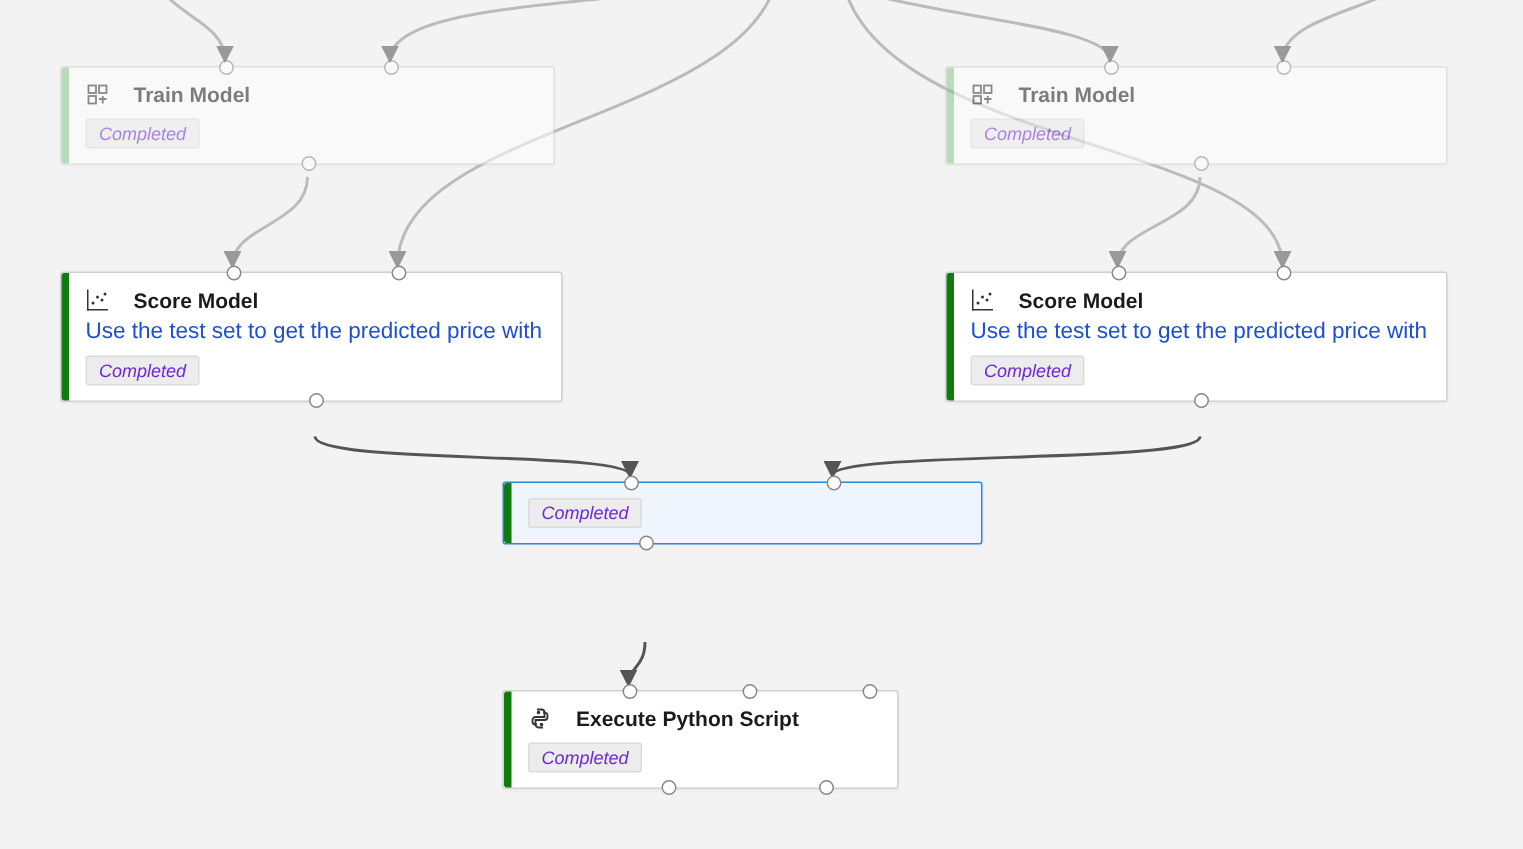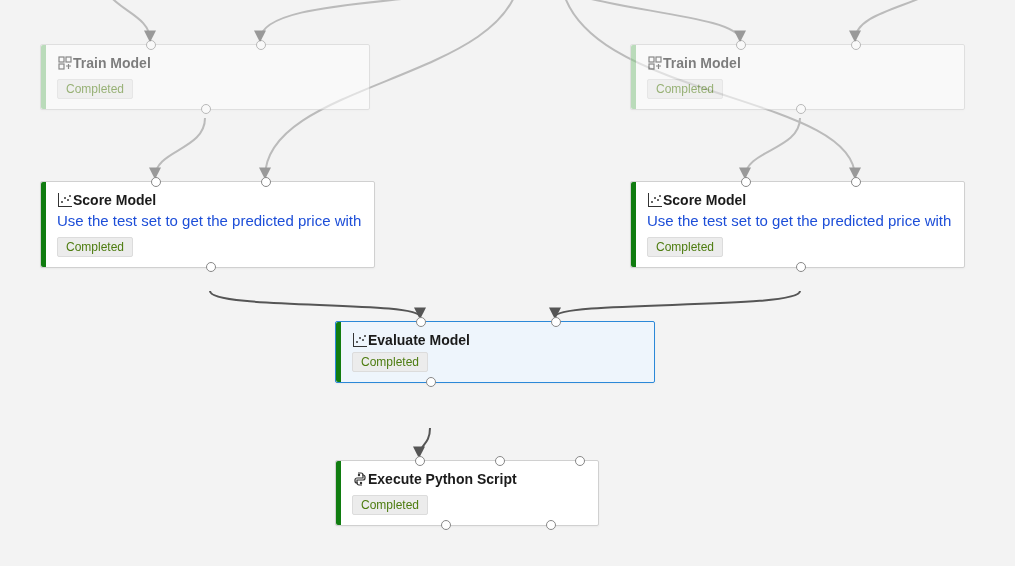--- a/index.html
+++ b/index.html
@@ -42,41 +42,42 @@
   .node.dark::before { background: #107c10; }
   .node.light::before { background: #8cc98c; }
   .node.dimmed { opacity: 0.55; }
   .node.selected {
     border: 1px solid #2b88d8;
     background: #eef5fc;
   }
   .node-header {
     display: flex;
     align-items: center;
-    gap: 0;
+    gap: 16px;
     margin-bottom: 4px;
   }
   .node-header.nodesc { margin-bottom: 8px; }
   .node-icon { width: 16px; height: 16px; flex-shrink: 0; }
   .node-title { font-weight: 600; font-size: 14px; color: #1b1b1b; }
   .node-desc {
     font-size: 15px;
     color: #1d4ed8;
     margin-bottom: 8px;
     white-space: nowrap;
     overflow: hidden;
   }
   .status-badge {
     display: inline-block;
     font-size: 12px;
-    color: #4d7c0f;
+    color: #6d28d9;
     background: #ececec;
     border: 1px solid #dcdcdc;
     padding: 2px 8px;
     border-radius: 2px;
+    font-style: italic;
   }
   .port {
     position: absolute;
     width: 10px;
     height: 10px;
     background: #fff;
     border: 1px solid #888;
     border-radius: 50%;
     margin-left: -5px;
     cursor: pointer;
@@ -190,33 +191,20 @@
       <span class="node-title">Score Model</span>
     </div>
     <div class="node-desc">Use the test set to get the predicted price with</div>
     <span class="status-badge">Completed</span>
     <div class="port" style="top:-5px; left:115px;"></div>
     <div class="port" style="top:-5px; left:225px;"></div>
     <div class="port" style="bottom:-5px; left:170px;"></div>
   </div>
 
   <div class="node dark selected" style="left:335px; top:321px; width:320px;">
-    <div class="node-header">
-      <span class="node-icon">
-        <svg viewBox="0 0 16 16" fill="#333">
-          <rect x="1" y="1" width="1" height="14"></rect>
-            <rect x="1" y="14" width="14" height="1"></rect>
-          <circle cx="5" cy="10" r="1"></circle>
-            <circle cx="8" cy="6" r="1"></circle>
-            <circle cx="11" cy="8" r="1"></circle>
-            <circle cx="13" cy="4" r="1"></circle>
-        </svg>
-      </span>
-      <span class="node-title">Evaluate Model</span>
-    </div>
     <span class="status-badge">Completed</span>
     <div class="port" style="top:-5px; left:85px;"></div>
     <div class="port" style="top:-5px; left:220px;"></div>
     <div class="port" style="bottom:-5px; left:95px;"></div>
   </div>
 
   <div class="node dark" style="left:335px; top:460px; width:264px;">
     <div class="node-header nodesc">
       <span class="node-icon">
         <svg viewBox="0 0 16 16" fill="none" stroke="#333" stroke-width="1.2">

